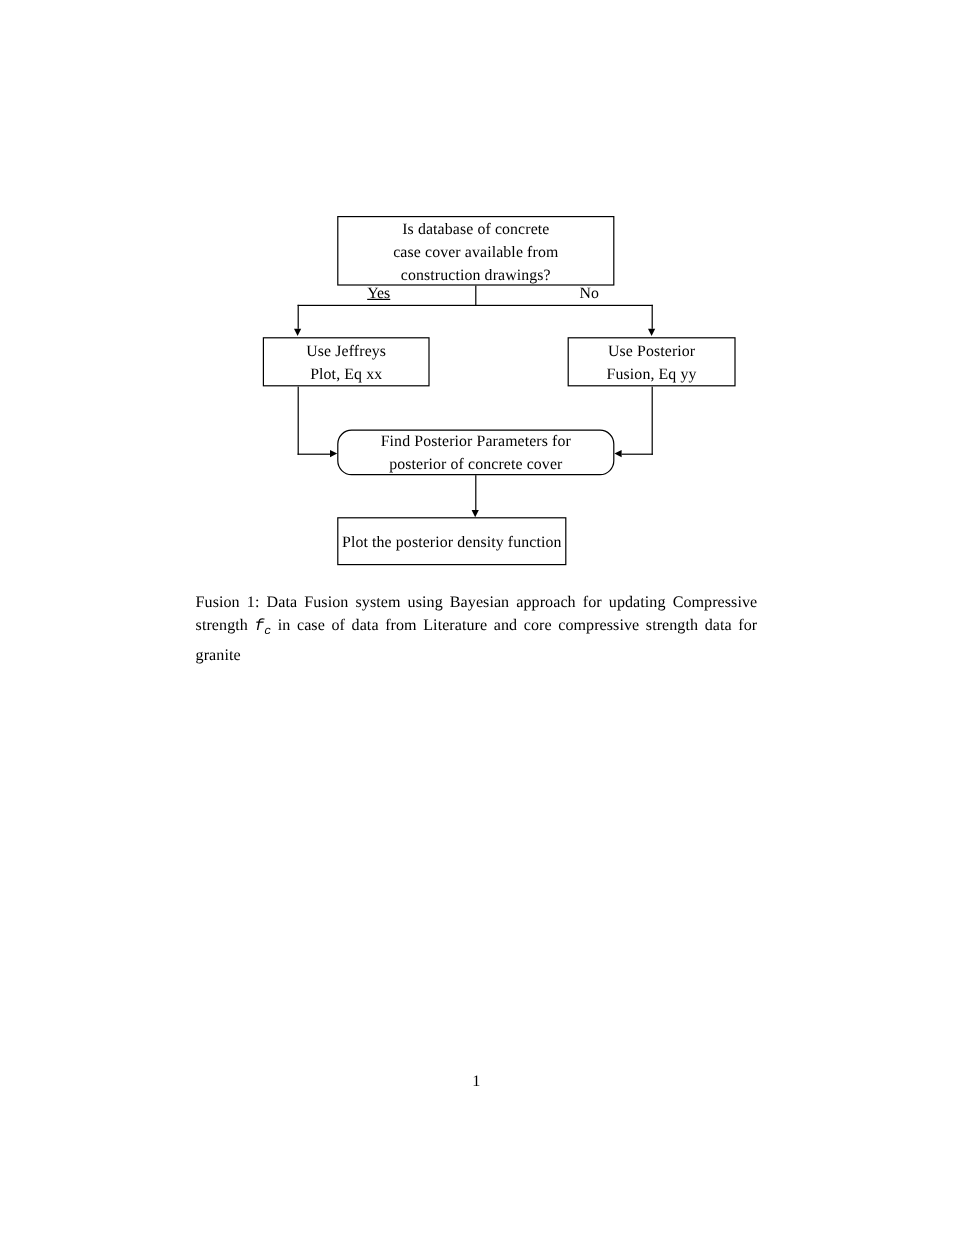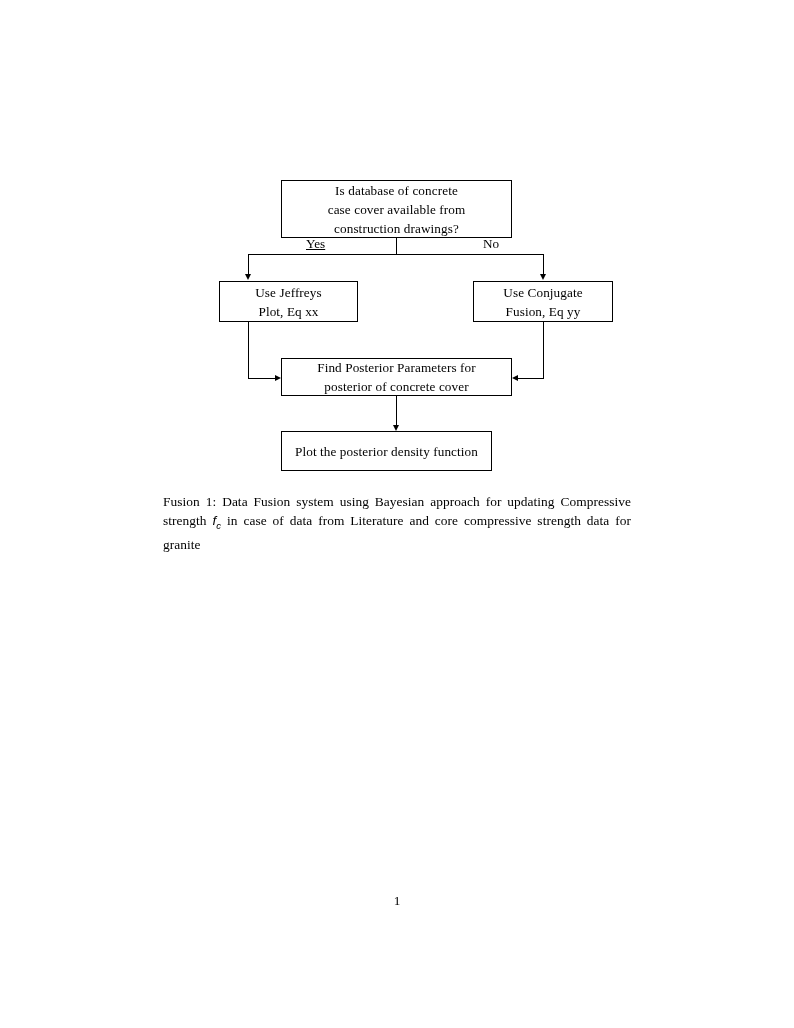--- a/index.html
+++ b/index.html
@@ -46,22 +46,22 @@
     font-size: 13.2px;
     line-height: 19px;
     letter-spacing: 0.1px;
     z-index: 3;
   }
   .node .ln { display: block; white-space: nowrap; }
 
   #node-decision { left: 281px; top: 180px; width: 231px; height: 58px; }
   #node-jeffreys  { left: 179px; top: 281px; width: 139px; height: 41px; margin-left: 40px; }
   #node-conjugate { left: 473px; top: 281px; width: 140px; height: 41px; }
-  #node-posterior { left: 281px; top: 358px; width: 231px; height: 38px; }
-  #node-plot      { left: 281px; top: 431px; width: 211px; height: 40px; }
+  #node-posterior { left: 281px; top: 358px; width: 231px; height: 38px; border-radius: 12px; }
+  #node-plot      { left: 281px; top: 431px; width: 191px; height: 40px; }
 
   
   .edge-label {
     position: absolute;
     font-size: 13.2px;
     line-height: 15px;
     white-space: nowrap;
     z-index: 4;
     background: transparent;
   }
@@ -99,21 +99,21 @@
     left: 163px;
     top: 492px;
     width: 468px;
     font-size: 13.4px;
     line-height: 19.3px;
     text-align: justify;
     text-justify: inter-word;
     letter-spacing: 0.05px;
   }
   #caption .mathvar {
-    font-family: Liberation Sans, sans-serif;
+    font-family: Liberation Mono, monospace;
     font-style: italic;
   }
   #caption .mathvar sub {
     font-size: 0.72em;
     font-style: italic;
   }
 
   
   #folio {
     position: absolute;
@@ -156,21 +156,21 @@
       <span class="ln">case cover available from</span>
       <span class="ln">construction drawings?</span>
     </div>
 
     <div class="node" id="node-jeffreys">
       <span class="ln">Use Jeffreys</span>
       <span class="ln">Plot, Eq xx</span>
     </div>
 
     <div class="node" id="node-conjugate">
-      <span class="ln">Use Conjugate</span>
+      <span class="ln">Use Posterior</span>
       <span class="ln">Fusion, Eq yy</span>
     </div>
 
     <div class="node" id="node-posterior">
       <span class="ln">Find Posterior Parameters for</span>
       <span class="ln">posterior of concrete cover</span>
     </div>
 
     <div class="node" id="node-plot">
       <span class="ln">Plot the posterior density function</span>

